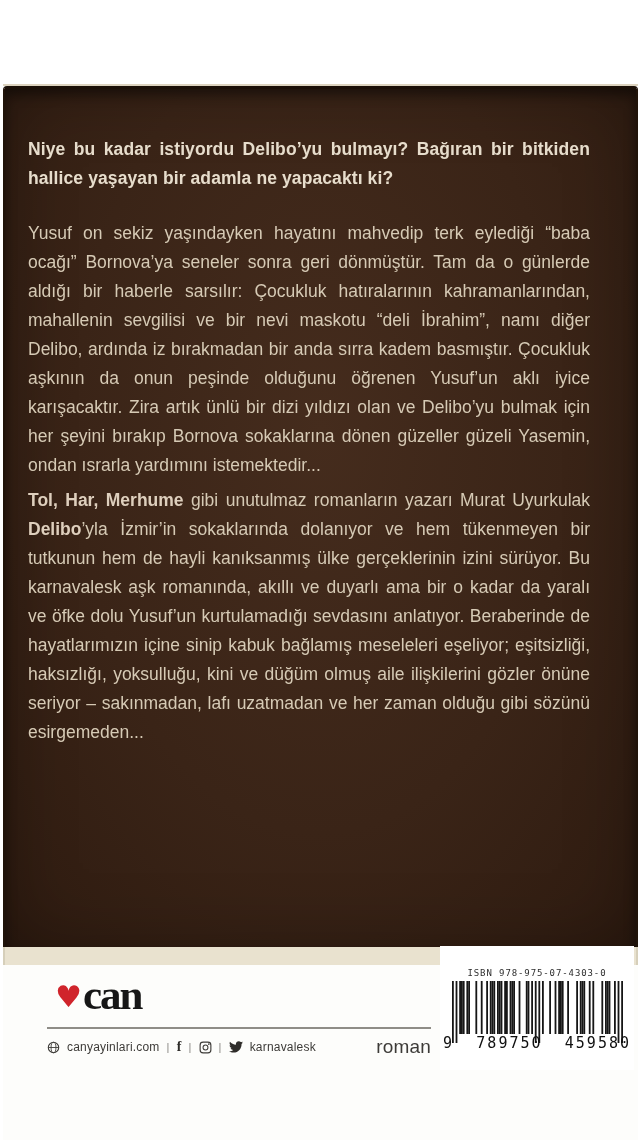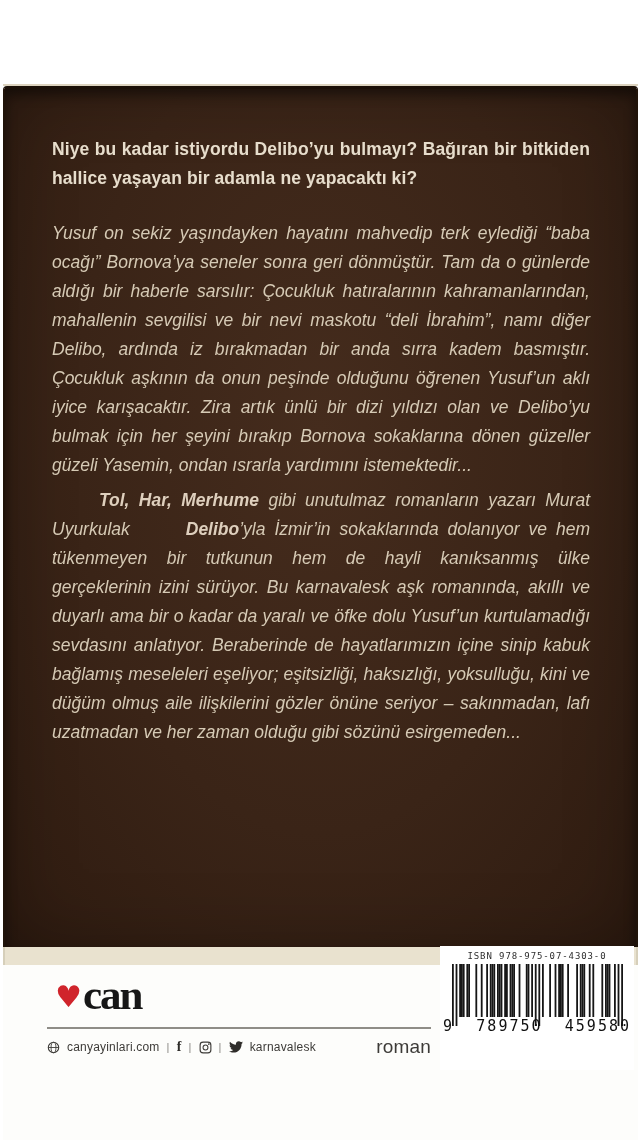--- a/index.html
+++ b/index.html
@@ -10,32 +10,32 @@
   .cover{
     position:absolute;left:3px;top:84px;width:635px;
     border-top:2px solid #dcd3bf;
   }
   .brown{
     position:relative;height:861px;box-sizing:border-box;
     background:radial-gradient(ellipse at 50% 40%, #452c1d 0%, #3a2417 55%, #2e1b10 100%);
     border-radius:4px 4px 0 0;
     border-left:2px solid #201309;border-right:2px solid #201309;border-top:3px solid #1a0f07;
     box-shadow:inset 0 6px 12px rgba(0,0,0,.45), inset 0 0 70px rgba(0,0,0,.28);
-    padding:46px 46px 0 47px;
+    padding:46px 46px 0 23px;
   }
   .headline{
     margin:0;font-size:17.5px;font-weight:700;line-height:29px;
     color:#e7ddcc;text-align:justify;letter-spacing:.1px;
   }
   .para{
     margin:26px 0 0 0;font-size:17.5px;line-height:29px;
-    color:#d6cab5;text-align:justify;font-style:italic;
+    color:#d6cab5;text-align:justify;
   }
   .para2{margin-top:6px;}
-  .bold{font-weight:700;color:#decfbd;margin-left:47px;}
+  .bold{font-weight:700;color:#decfbd;}
   .hashtags{
     margin:131px 0 0 0;font-size:17px;line-height:29px;color:#d6cab5;
     letter-spacing:.1px;word-spacing:1px;
   }
   .beige{height:18px;background:#e9e2cf;border-left:2px solid #d6cfba;border-right:2px solid #d6cfba;}
   .whiteband{position:relative;height:175px;background:#fdfdfb;}
   .logo{position:absolute;left:52px;top:12px;display:flex;align-items:center;}
   .logo .heart{
     color:#d0242b;font-size:30px;line-height:1;margin-right:1px;
     font-family:"DejaVu Sans",sans-serif;position:relative;top:2px;
@@ -51,21 +51,21 @@
   }
   .sep{color:#8a8884;font-size:11px;}
   .fb{font-weight:700;font-size:14px;color:#2f2d2a;font-family:"Liberation Serif",serif;line-height:1;}
   .genre{margin-left:auto;font-size:19px;color:#3d3b38;}
   .social svg{display:block;}
   .barcodebox{
     position:absolute;left:437px;top:860px;width:194px;height:124px;background:#ffffff;
     display:flex;flex-direction:column;align-items:center;box-sizing:border-box;
   }
   .isbn{
-    margin-top:5px;font-size:9px;letter-spacing:.9px;color:#2e2e2e;
+    margin-top:22px;font-size:9px;letter-spacing:.9px;color:#2e2e2e;
     font-family:"DejaVu Sans Mono",monospace;white-space:nowrap;
   }
   .bars{margin-top:3px;}
   .bc-digits{
     width:188px;display:flex;justify-content:space-between;margin-top:-9px;
     font-family:"DejaVu Sans Mono",monospace;font-size:15px;color:#101010;letter-spacing:2px;
   }
 </style>
 </head>
 <body>

